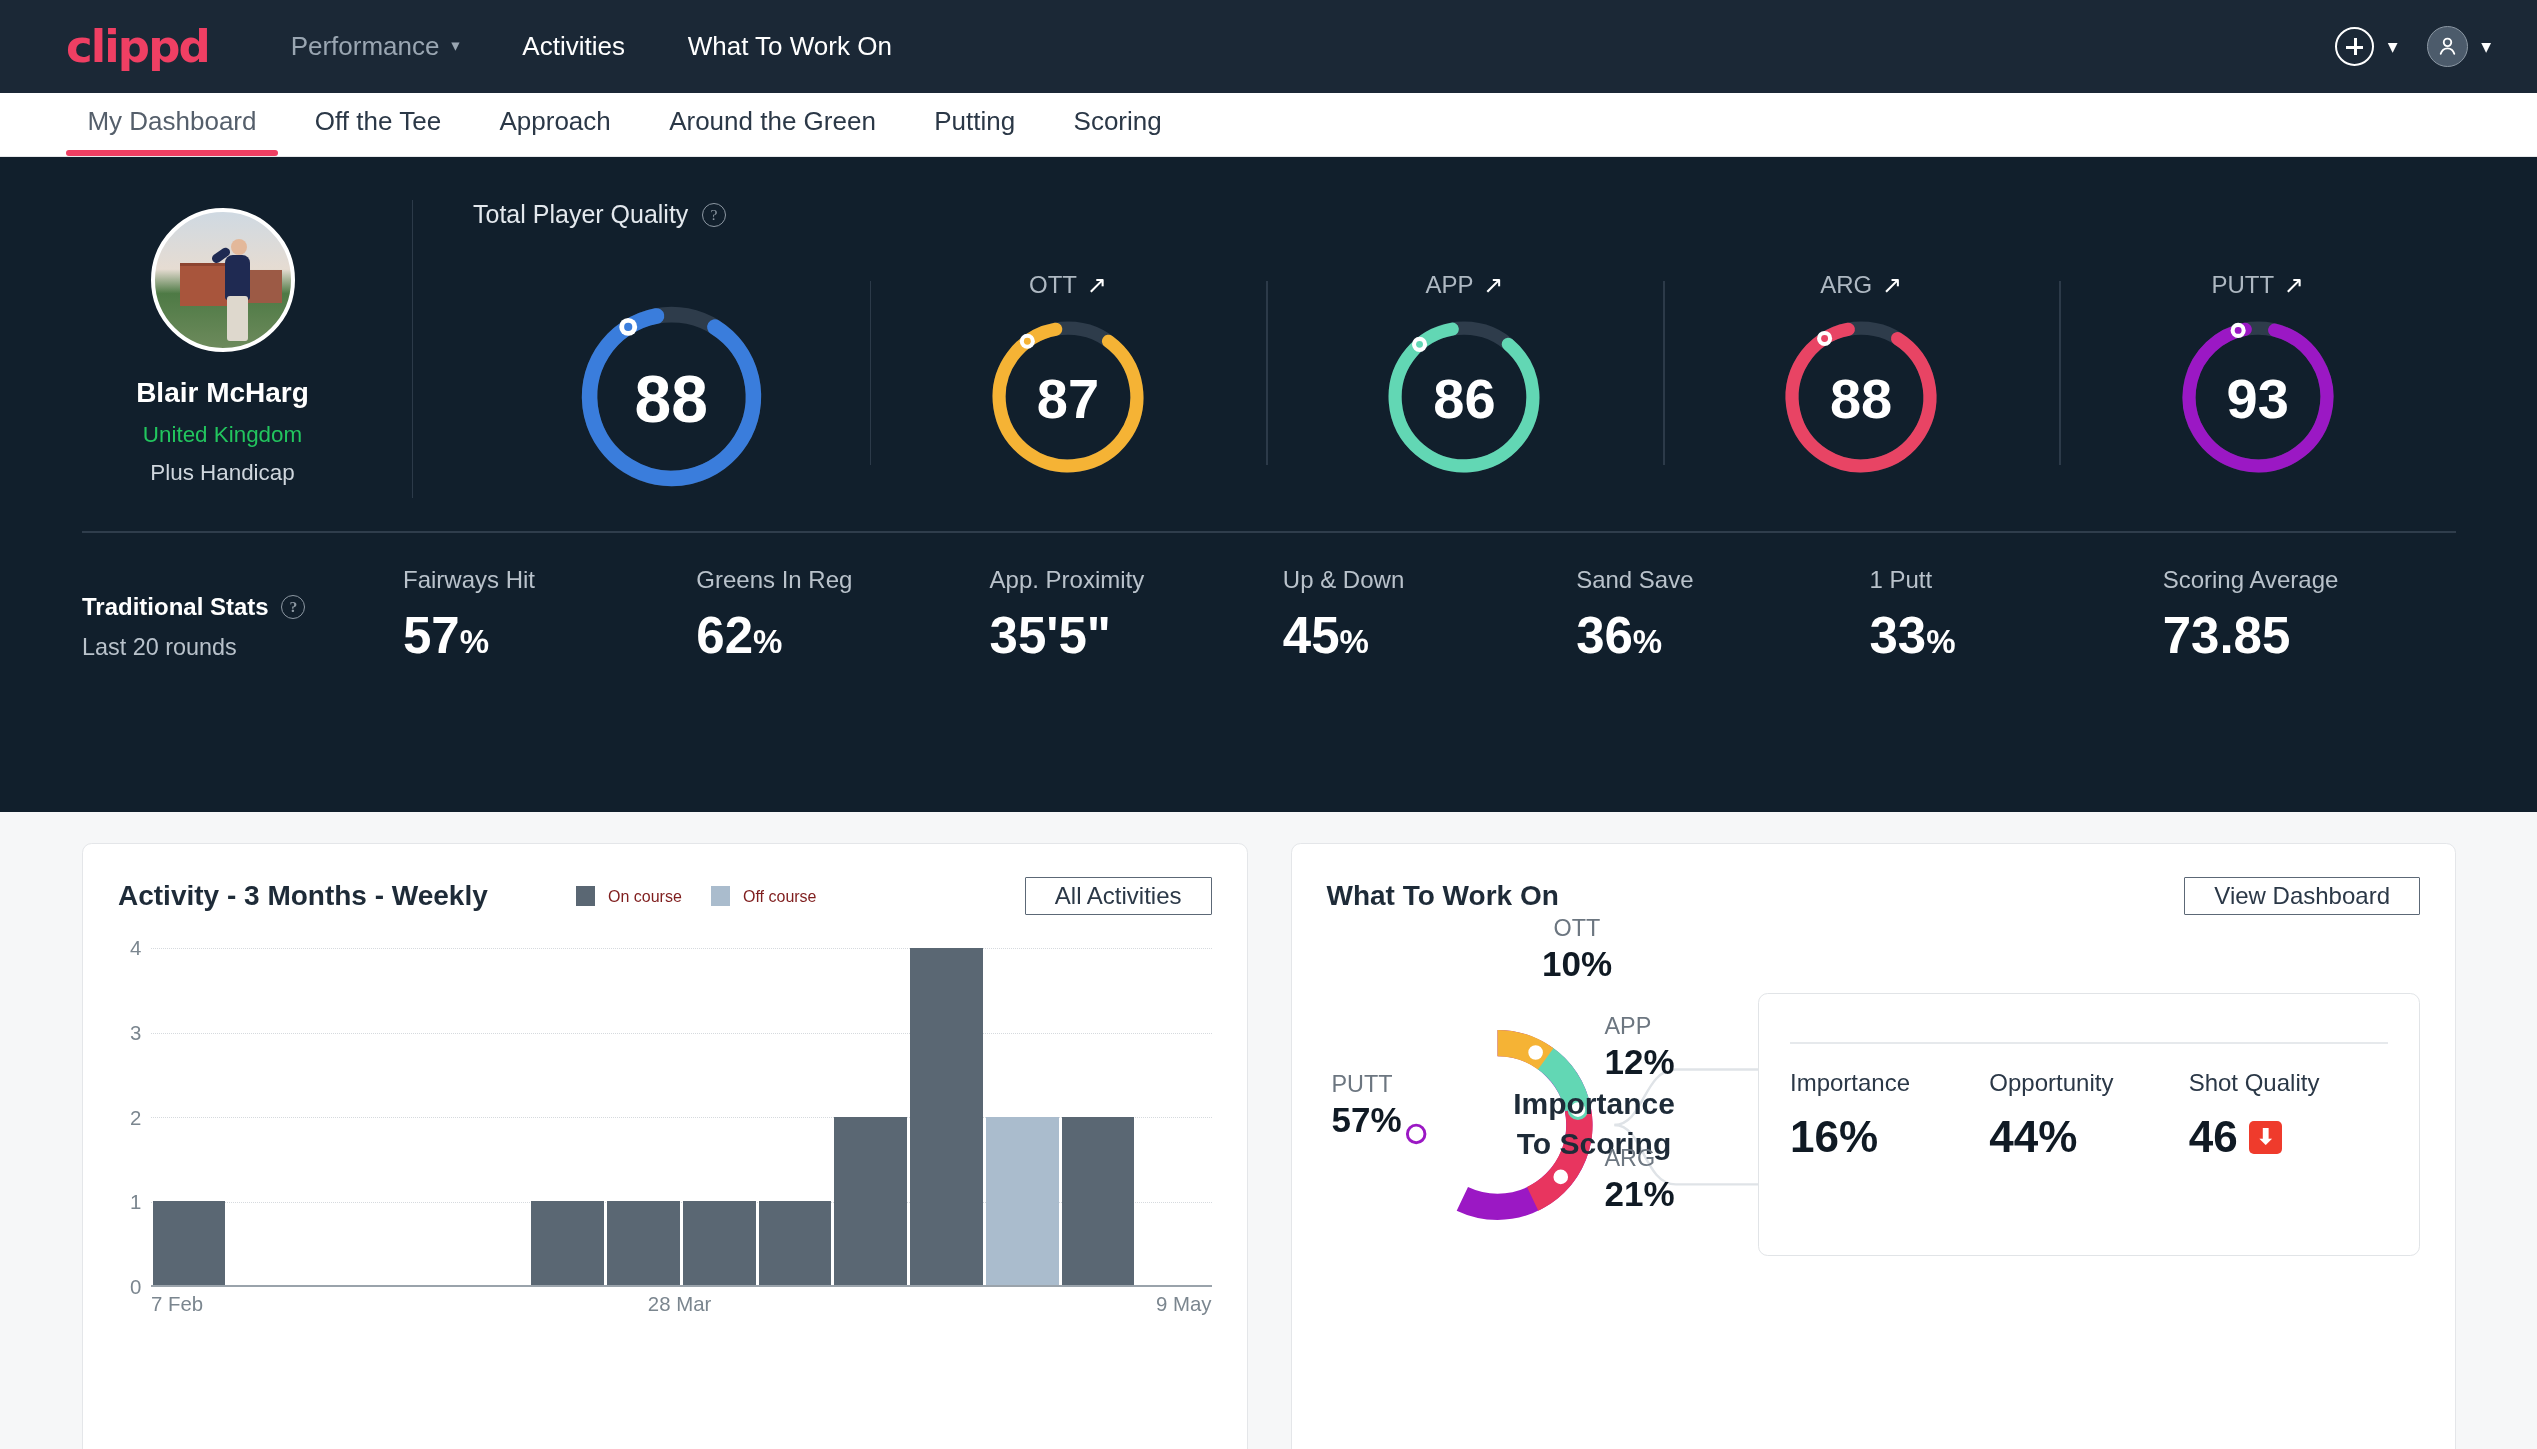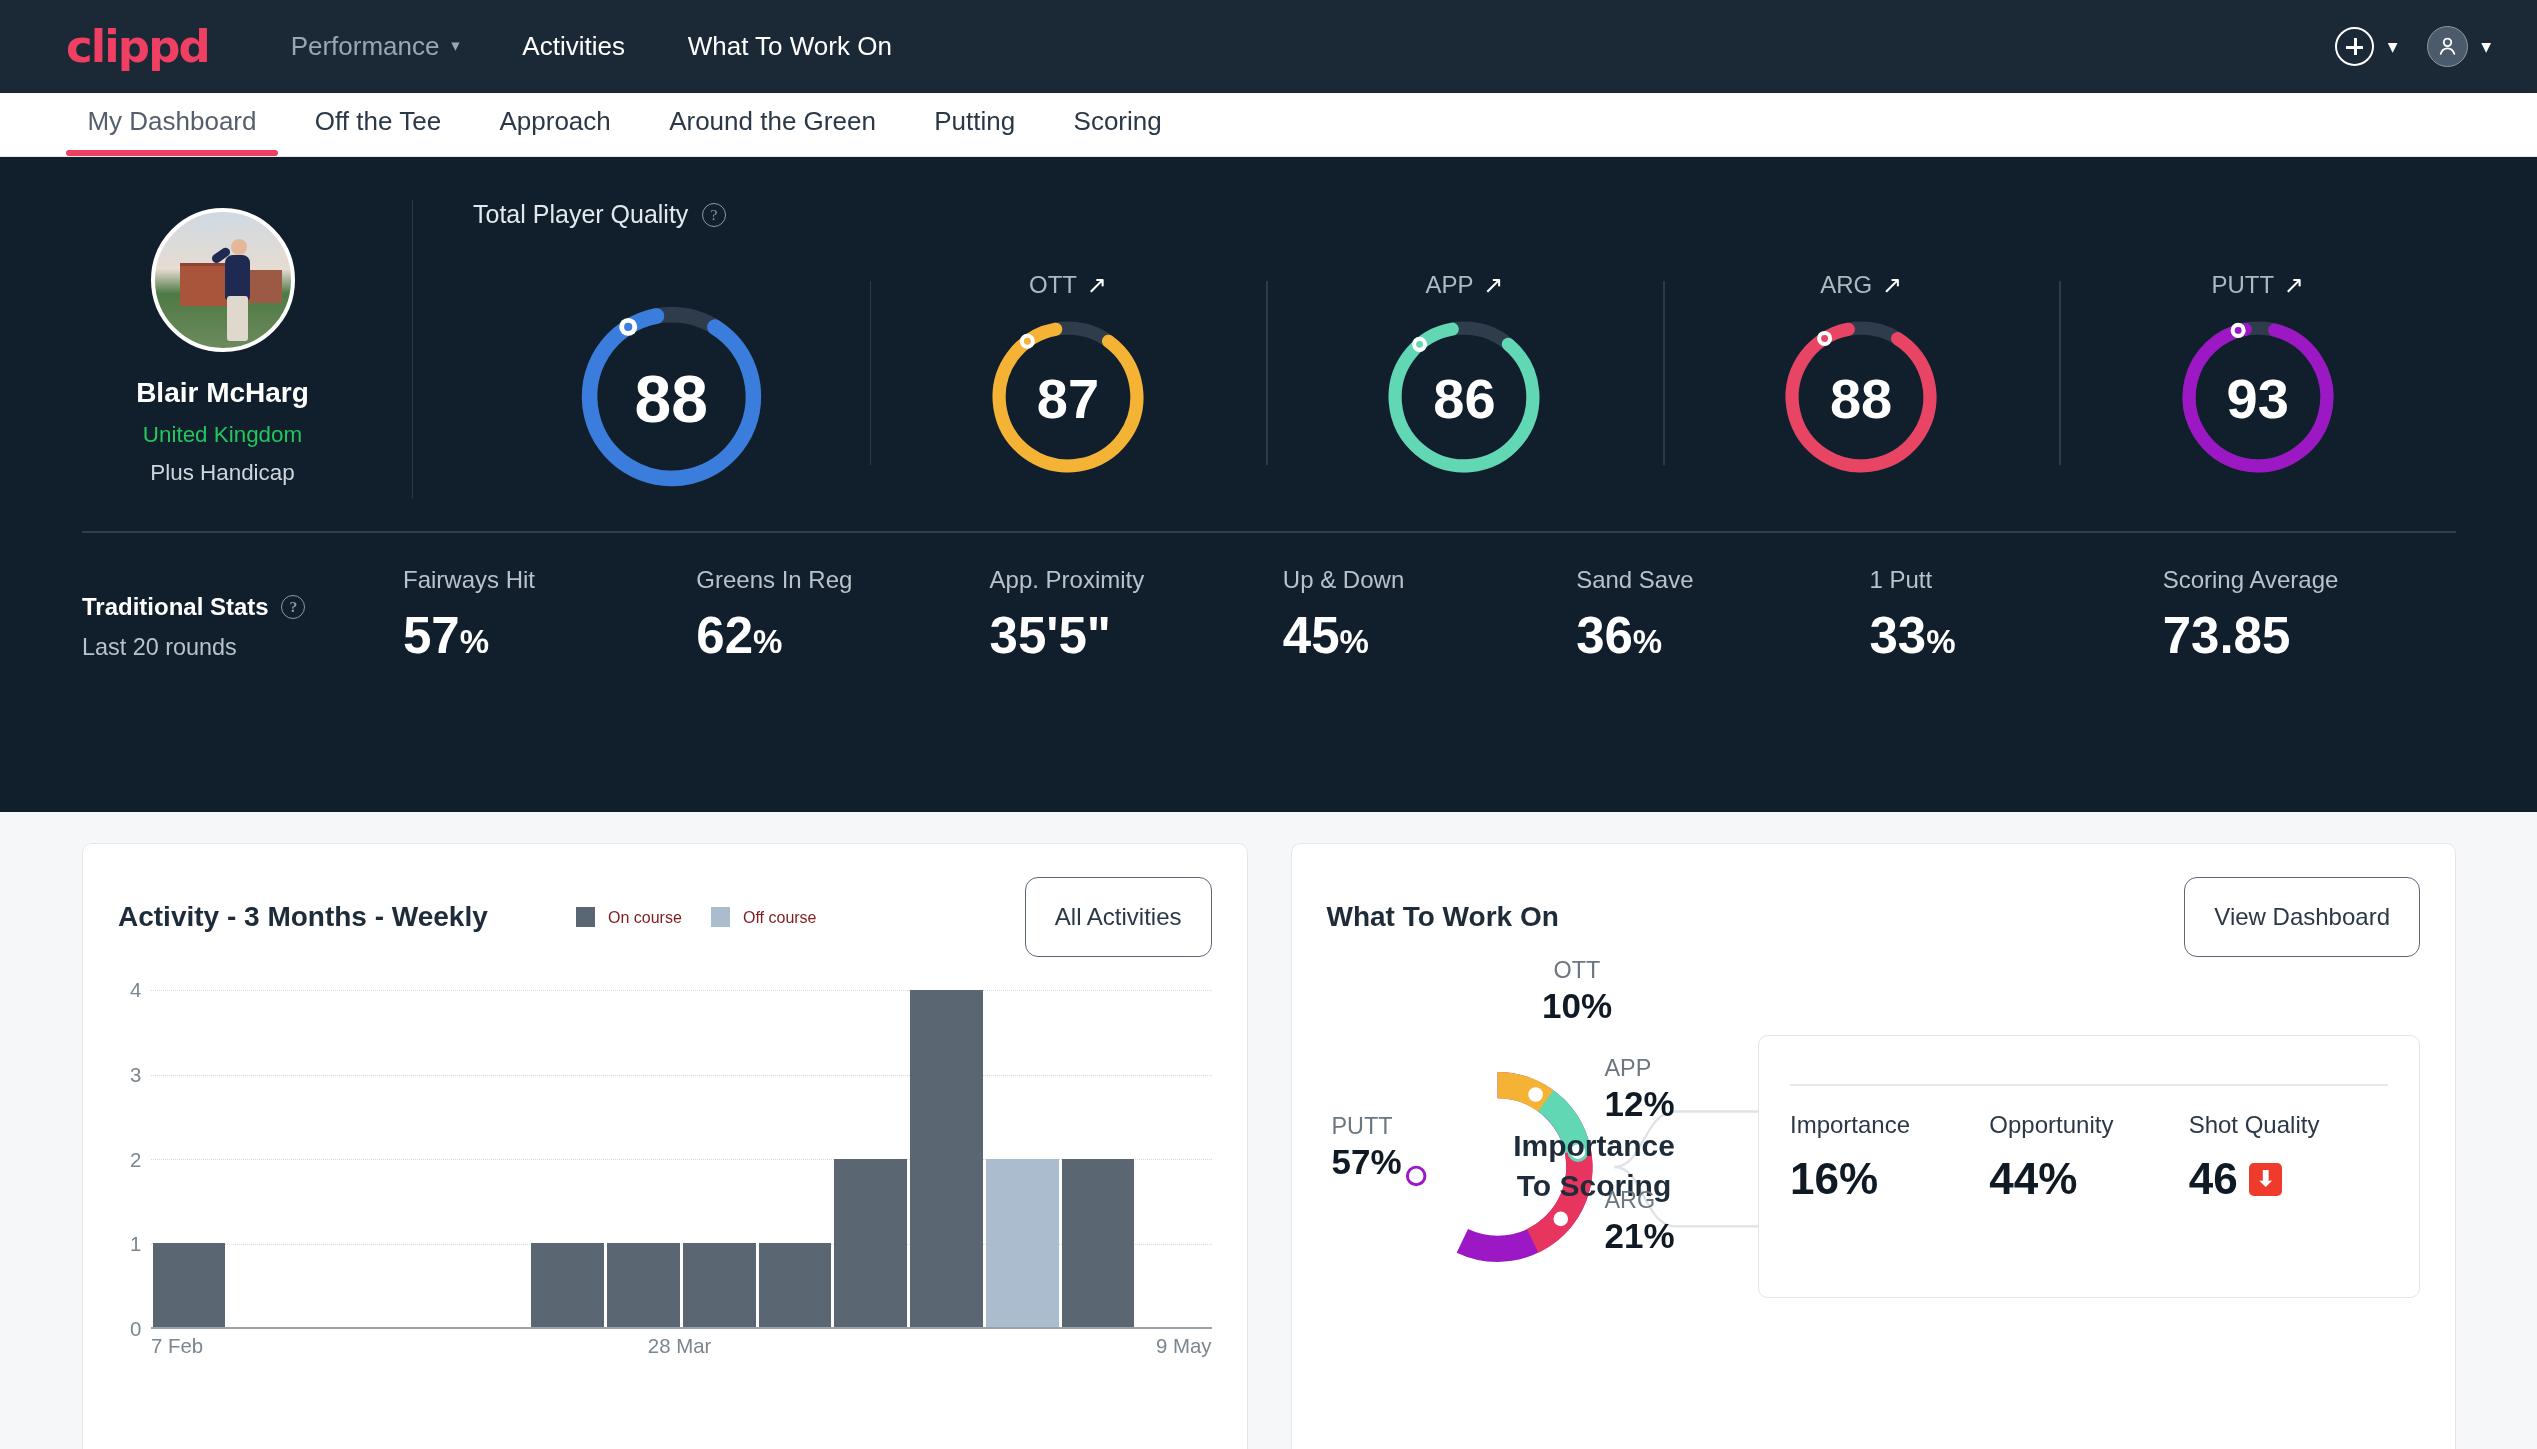--- a/index.html
+++ b/index.html
@@ -161,22 +161,22 @@
   .card {
     background: #ffffff; border: 1.9px solid #e4e6e9; border-radius: 9.7px;
     flex: 1; padding: 33px 35px 0 35px; position: relative;
   }
   .card-head { display: flex; align-items: center; }
   .card-title { font-size: 28px; font-weight: 700; color: #1e2b38; }
   .legend { display: flex; align-items: center; gap: 29px; margin-left: 88px; }
   .lg { display: flex; align-items: flex-end; gap: 12.7px; font-size: 16px; color: #7f1d1d; }
   .sw { width: 19.5px; height: 19.5px; }
   .btn-outline {
-    margin-left: auto; border: 1.9px solid #5c6876; border-radius: 13px;
-    padding: 25px 29px; font-size: 24px; color: #2b3847;
+    margin-left: auto; border: 1.9px solid #5c6876; border-radius: 1px;
+    padding: 4px 29px; font-size: 24px; color: #2b3847;
     background: #ffffff; cursor: pointer;
   }
 
   
   .chart { position: relative; margin-top: 33px; height: 380px; }
   .y-ax { position: absolute; left: 0; top: 0; bottom: 41px; width: 33px; }
   .y-tick {
     position: absolute; right: 9.7px; font-size: 20.4px; color: #7b868f;
     transform: translateY(-50%);
   }

